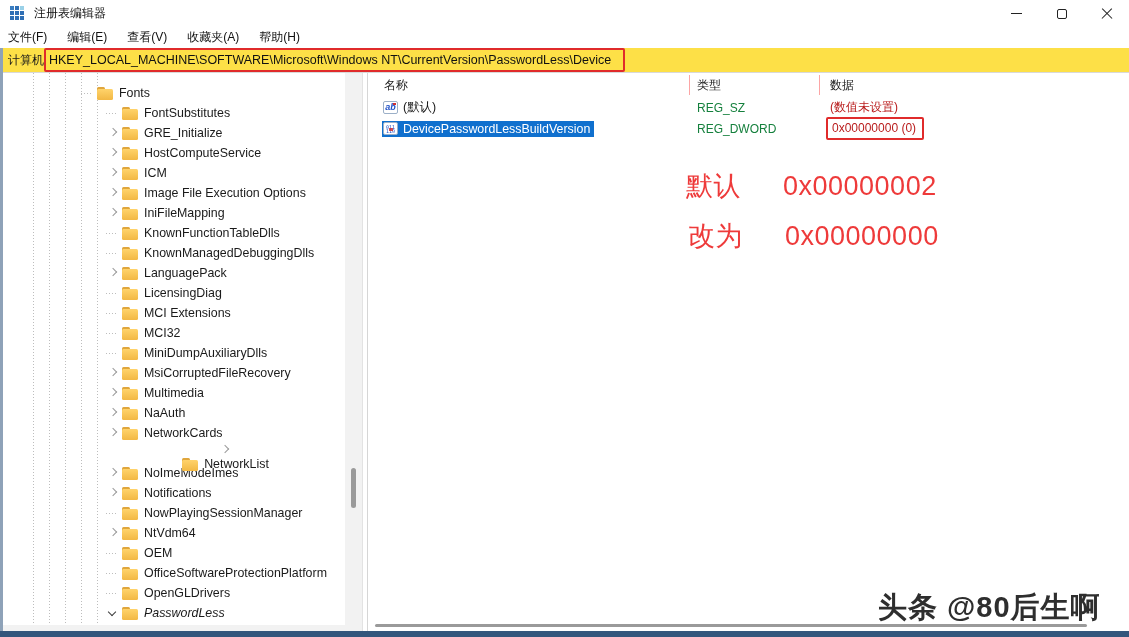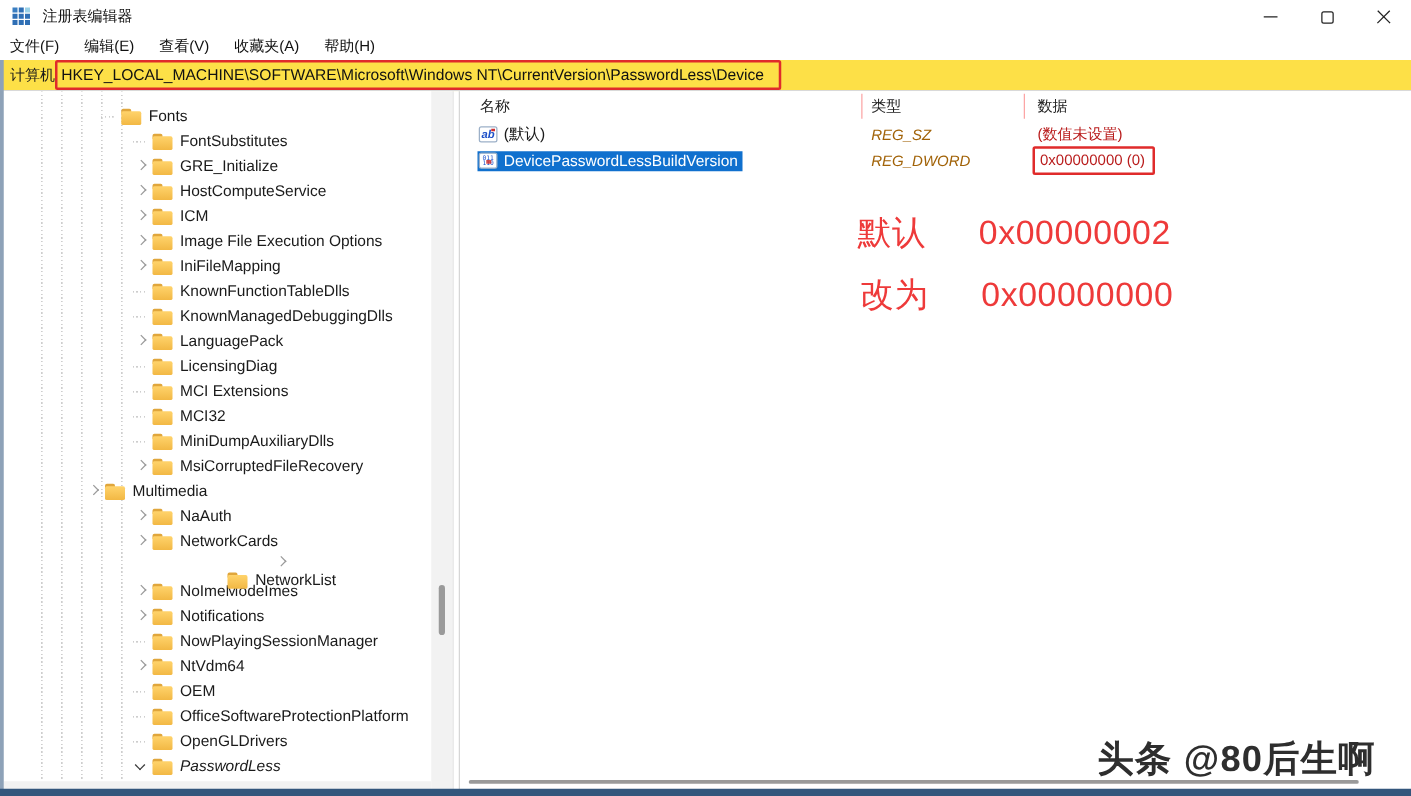--- a/index.html
+++ b/index.html
@@ -58,21 +58,21 @@
 
   
   .rightpanel { position:absolute; left:368px; top:0; right:0; bottom:12px; background:#fff; }
   .lheader { display:flex; height:24px; align-items:center; color:#222; }
   .lheader .hc { border-right:1px solid #fca5a5; height:20px; display:flex; align-items:center; }
   .hc.c-name { width:322px; padding-left:16px; }
   .hc.c-type { width:130px; padding-left:7px; }
   .hc.c-data { flex:1; padding-left:10px; border-right:none; }
   .lrow { display:flex; height:21px; align-items:center; }
   .lc-name { width:322px; padding-left:14px; display:flex; align-items:center; }
-  .lc-type { width:130px; padding-left:7px; color:#a16207;font-style:italic; }
+  .lc-type { width:130px; padding-left:7px; color:#15803d; }
   .lc-data { flex:1; padding-left:10px; color:#b91c1c; display:flex; align-items:center; }
   .namebox { display:inline-flex; align-items:center; padding:1px 4px 1px 1px; }
   .lrow.sel .namebox { background:#1070ce; }
   .lrow.sel .vname { color:#fff; }
   .vname { font-size:12.4px; color:#1a1a1a; }
   .vicon { width:15px; height:13px; background:#fff; border:1px solid #9cb0c8; border-radius:2px; margin-right:5px; flex:0 0 15px;
            display:flex; align-items:center; justify-content:center; position:relative; }
   .vicon.ab { color:#1e50c8; font-size:9px; font-weight:bold; font-style:italic; line-height:1; }
   .vicon.ab::after { content:""; position:absolute; right:1px; top:1px; width:3px; height:2px; background:#d03030; }
   .vicon.bin { color:#1e50c8; font-size:5px; line-height:4px; letter-spacing:0; font-family:"DejaVu Sans Mono",monospace; white-space:pre; text-align:center; }
@@ -246,21 +246,21 @@
             <span class="tlabel">MiniDumpAuxiliaryDlls</span>
           </span>
         </div>
         <div class="trow" style="padding-left: 103px;">
           <span class="tw collapsed"></span>
           <span class="selbox">
             <span class="folder"></span>
             <span class="tlabel">MsiCorruptedFileRecovery</span>
           </span>
         </div>
-        <div class="trow" style="padding-left: 65px;">
+        <div class="trow" style="padding-left: 103px;">
           <span class="tw collapsed"></span>
           <span class="selbox">
             <span class="folder"></span>
             <span class="tlabel">Multimedia</span>
           </span>
         </div>
         <div class="trow" style="padding-left: 103px;">
           <span class="tw collapsed"></span>
           <span class="selbox">
             <span class="folder"></span>

